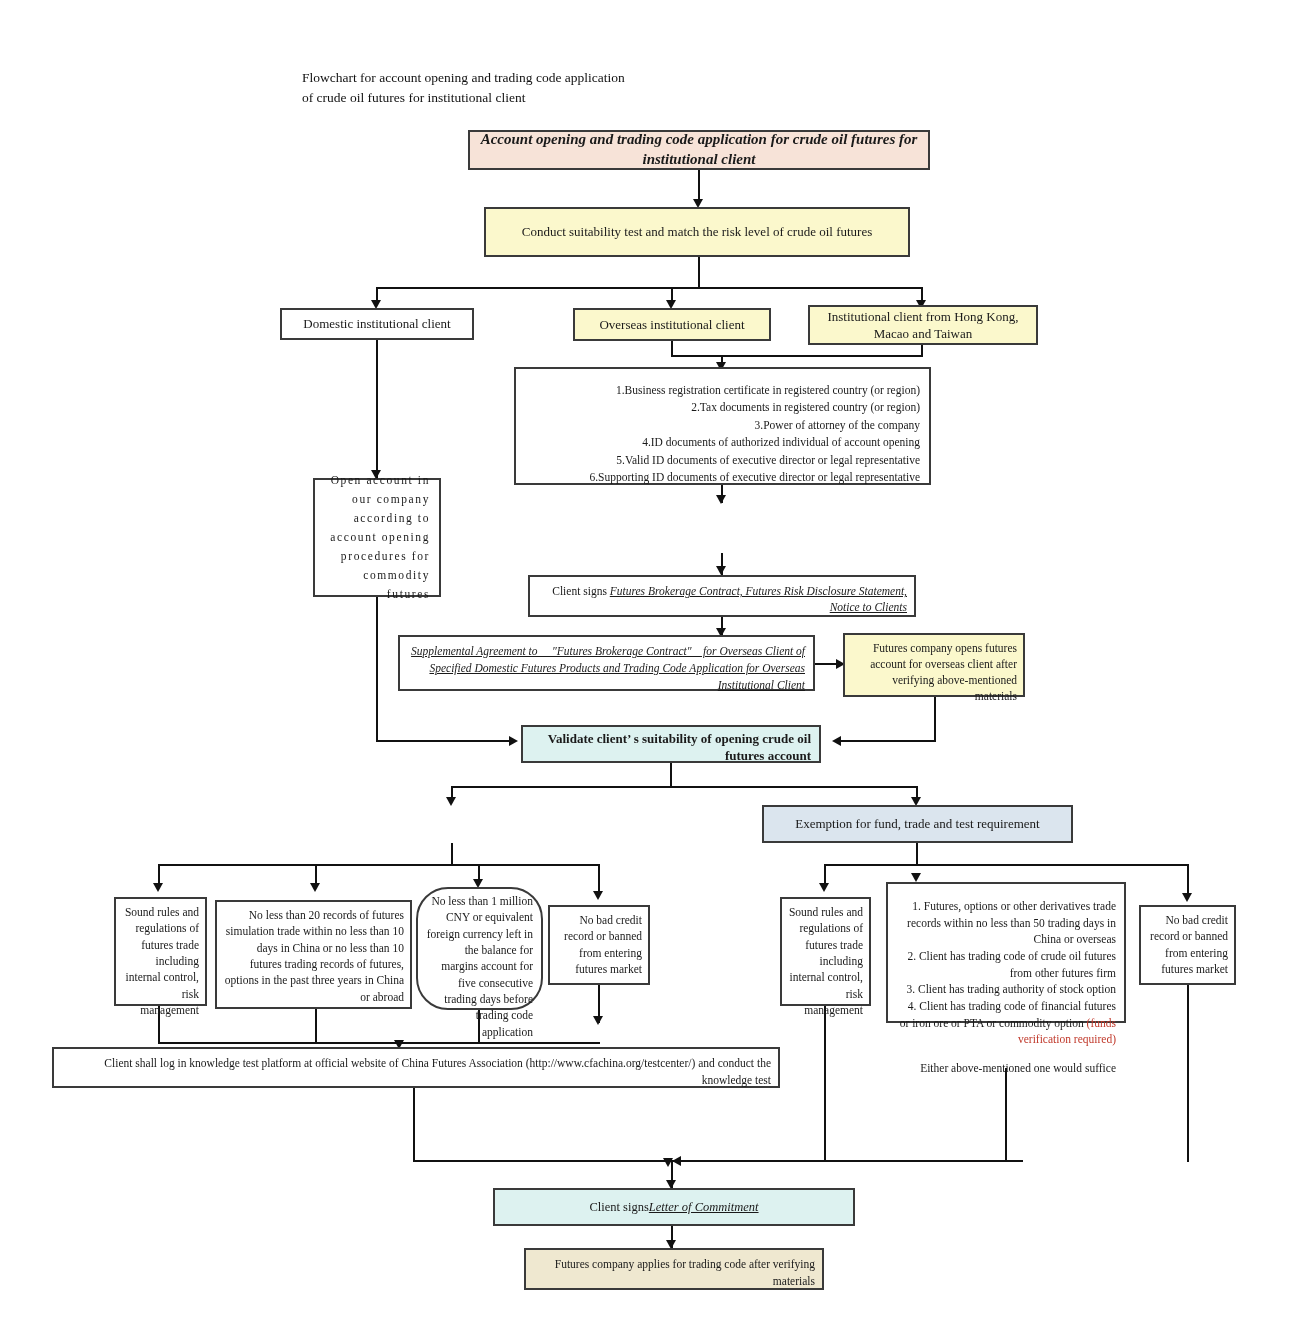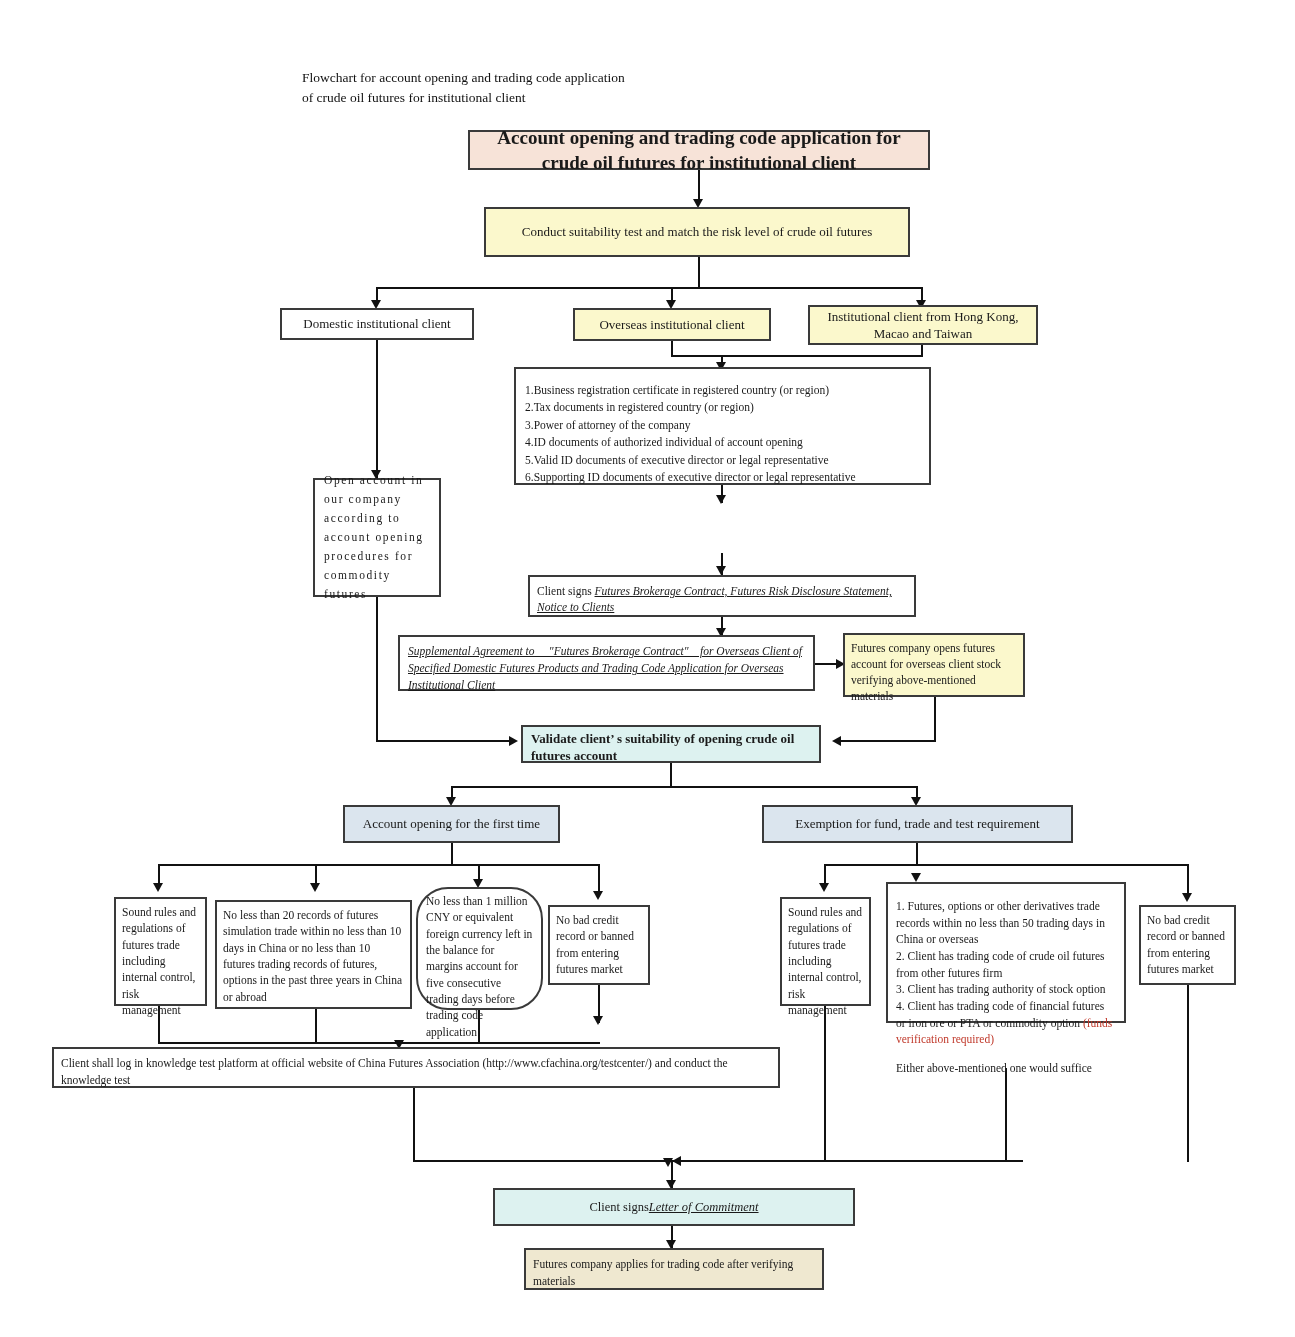--- a/index.html
+++ b/index.html
@@ -18,20 +18,21 @@
   }
   .node {
     position: absolute;
     box-sizing: border-box;
     border: 2px solid #3a3a3a;
     background: #ffffff;
     font-size: 12.5px;
     line-height: 1.32;
     padding: 5px 7px;
     color: #1a1a1a;
+    text-align: right;
   }
   .center { display: flex; align-items: center; justify-content: center; text-align: center; }
   .vcenter { display: flex; align-items: center; }
   .bold { font-weight: bold; }
   .ital { font-style: italic; text-decoration: underline; }
   .title-note {
     position: absolute;
     font-size: 13.5px;
     line-height: 1.45;
     white-space: pre-line;
@@ -153,21 +154,21 @@
   <div class="ln" style="left:1187px; top:864px; width:2px; height:32px;"></div>
   <div class="arw down" style="left:1182px; top:893px;"></div>
 
   <div class="ln" style="left:824px; top:1006px; width:2px; height:156px;"></div>
   <div class="ln" style="left:1005px; top:1068px; width:2px; height:94px;"></div>
   <div class="ln" style="left:1187px; top:985px; width:2px; height:177px;"></div>
 
   <div class="ln" style="left:671px; top:1226px; width:2px; height:22px;"></div>
   <div class="arw down" style="left:666px; top:1240px;"></div>
 
-  <div class="node center bold" style="left:468px; top:130px; width:462px; height:40px; background:#f7e3d8; font-size:19px; border-width:2.5px;">Account opening and trading code application for crude oil futures for institutional  client</div>
+  <div class="node center bold" style="left:468px; top:130px; width:462px; height:40px; background:#f7e3d8; font-size:15px; border-width:2.5px;font-style:italic;">Account opening and trading code application for crude oil futures for institutional  client</div>
 
   <div class="node center" style="left:484px; top:207px; width:426px; height:50px; background:#fbf8cc; font-size:13px;">Conduct suitability test and match the risk level of crude oil futures</div>
 
   <div class="node center" style="left:280px; top:308px; width:194px; height:32px; background:#ffffff; font-size:13px;">Domestic institutional client</div>
 
   <div class="node center" style="left:573px; top:308px; width:198px; height:33px; background:#fbf8cc; font-size:13px;">Overseas institutional client</div>
 
   <div class="node center" style="left:808px; top:305px; width:230px; height:40px; background:#fbf8cc; font-size:13px;">Institutional client from Hong Kong, Macao and Taiwan</div>
 
   <div class="node" style="left:514px; top:367px; width:417px; height:118px; background:#ffffff; font-size:11.5px; line-height:1.52; white-space:pre-line; padding:13px 9px;">1.Business registration certificate in registered country (or region)
@@ -179,25 +180,24 @@
 
   <div class="node vcenter sp" style="left:313px; top:478px; width:128px; height:119px; background:#ffffff; font-size:11.5px; line-height:1.65; padding:8px 9px;">Open account in our company according to account opening procedures for commodity futures</div>
 
 
   <div class="node" style="left:528px; top:575px; width:388px; height:42px; background:#ffffff; font-size:11.5px; line-height:1.42; padding:6px 7px;">
     <span>Client signs </span><span class="ital">Futures Brokerage Contract, Futures Risk Disclosure Statement, Notice to Clients</span>
   </div>
 
   <div class="node ital" style="left:398px; top:635px; width:417px; height:56px; background:#ffffff; font-size:11.5px; line-height:1.48; padding:6px 8px;">Supplemental Agreement to 　″Futures Brokerage Contract″　for Overseas Client of Specified Domestic Futures Products and Trading Code Application for Overseas Institutional Client</div>
 
-  <div class="node" style="left:843px; top:633px; width:182px; height:64px; background:#fbf8cc; font-size:11.5px; line-height:1.4; padding:5px 6px;">Futures company opens futures account for overseas client stock verifying above-mentioned materials</div>
+  <div class="node" style="left:843px; top:633px; width:182px; height:64px; background:#fbf8cc; font-size:11.5px; line-height:1.4; padding:5px 6px;">Futures company opens futures account for overseas client after verifying above-mentioned materials</div>
 
   <div class="node bold" style="left:521px; top:725px; width:300px; height:38px; background:#ddf2f0; font-size:13px; line-height:1.3; padding:4px 8px;">Validate client’ s suitability of opening crude oil futures account</div>
 
-  <div class="node center" style="left:343px; top:805px; width:217px; height:38px; background:#dbe5ee; font-size:13px;">Account opening for the first time</div>
 
   <div class="node center" style="left:762px; top:805px; width:311px; height:38px; background:#dbe5ee; font-size:13px;text-align:center;">Exemption for fund, trade and test requirement</div>
 
   <div class="node" style="left:114px; top:897px; width:93px; height:109px; background:#ffffff; font-size:11.5px; line-height:1.42; padding:5px 6px;">Sound rules and regulations of futures trade including internal control, risk management</div>
 
   <div class="node" style="left:215px; top:900px; width:197px; height:109px; background:#ffffff; font-size:11.5px; line-height:1.42; padding:5px 6px;">No less than 20 records of futures simulation trade within no less than 10 days in China or no less than 10 futures trading records of futures, options in the past three years in China or abroad</div>
 
   <div class="node" style="left:416px; top:887px; width:127px; height:123px; background:#ffffff; font-size:11.5px; line-height:1.42; padding:4px 8px;border-radius:32px;">No less than 1 million CNY or equivalent foreign currency left in the balance for margins account for five consecutive trading days before trading code application</div>
 
   <div class="node" style="left:548px; top:905px; width:102px; height:80px; background:#ffffff; font-size:11.5px; line-height:1.42; padding:5px 6px;">No bad credit record or banned from entering futures market</div>

